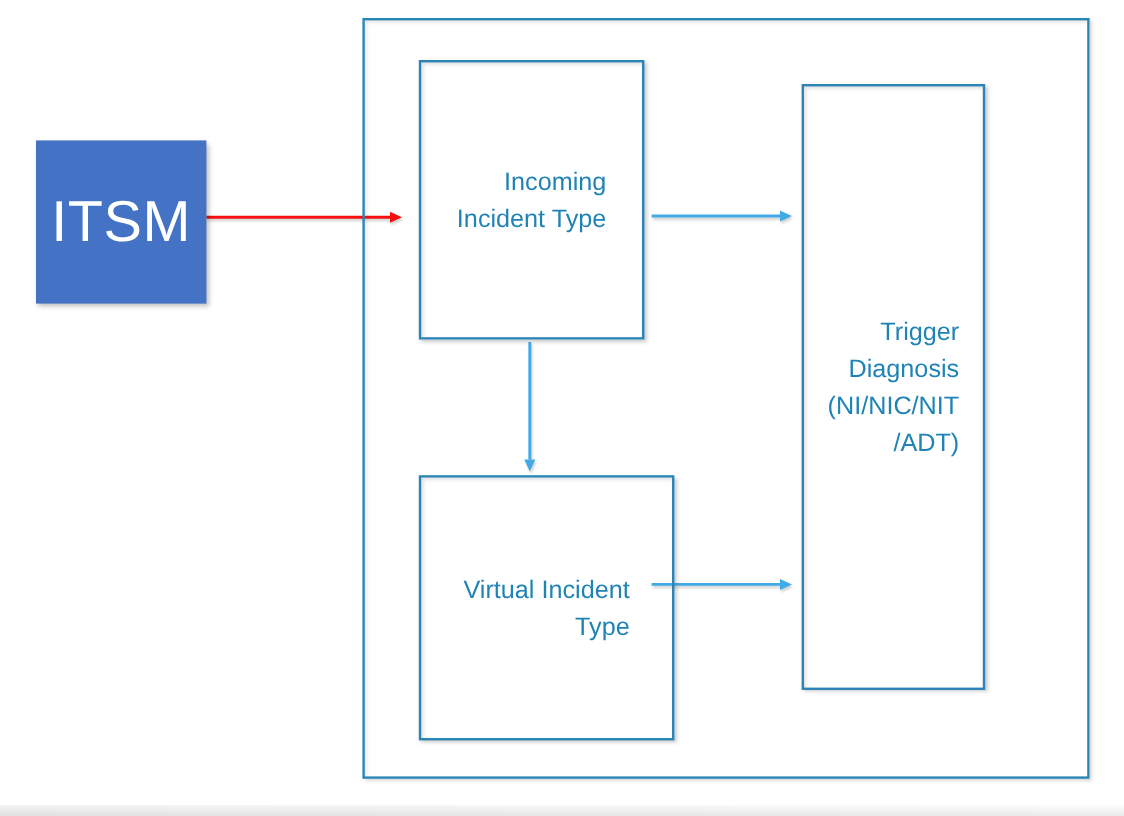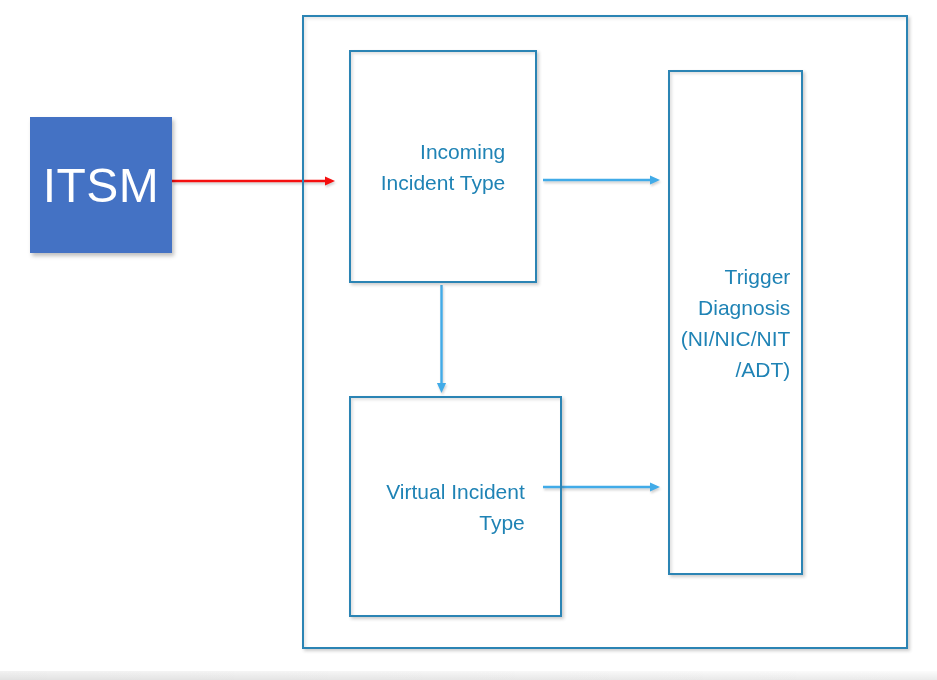--- a/index.html
+++ b/index.html
@@ -45,21 +45,21 @@
   }
   .frame{
     position:absolute;
     left:302px;top:15px;width:606px;height:634px;
     border:2.5px solid var(--box-border);
     box-sizing:border-box;
     box-shadow:2px 2px 3px rgba(90,90,90,0.30), inset 2px 2px 3px rgba(90,90,90,0.14);
   }
   .incoming{left:349px;top:50px;width:188px;height:233px;}
   .virtual{left:349px;top:396px;width:213px;height:221px;}
-  .trigger{left:668px;top:70px;width:135px;height:505px;}
+  .trigger{left:668px;top:70px;width:153px;height:505px;}
   svg.arrows{
     position:absolute;left:0;top:0;width:937px;height:680px;
     pointer-events:none;
     filter:drop-shadow(1px 2px 1px rgba(0,0,0,0.18));
   }
   svg.arrows line{stroke-width:2.4;fill:none;}
   .edge-red{stroke:var(--arrow-red);}
   .edge-blue{stroke:var(--arrow-blue);}
   .head-red{fill:var(--arrow-red);}
   .head-blue{fill:var(--arrow-blue);}

